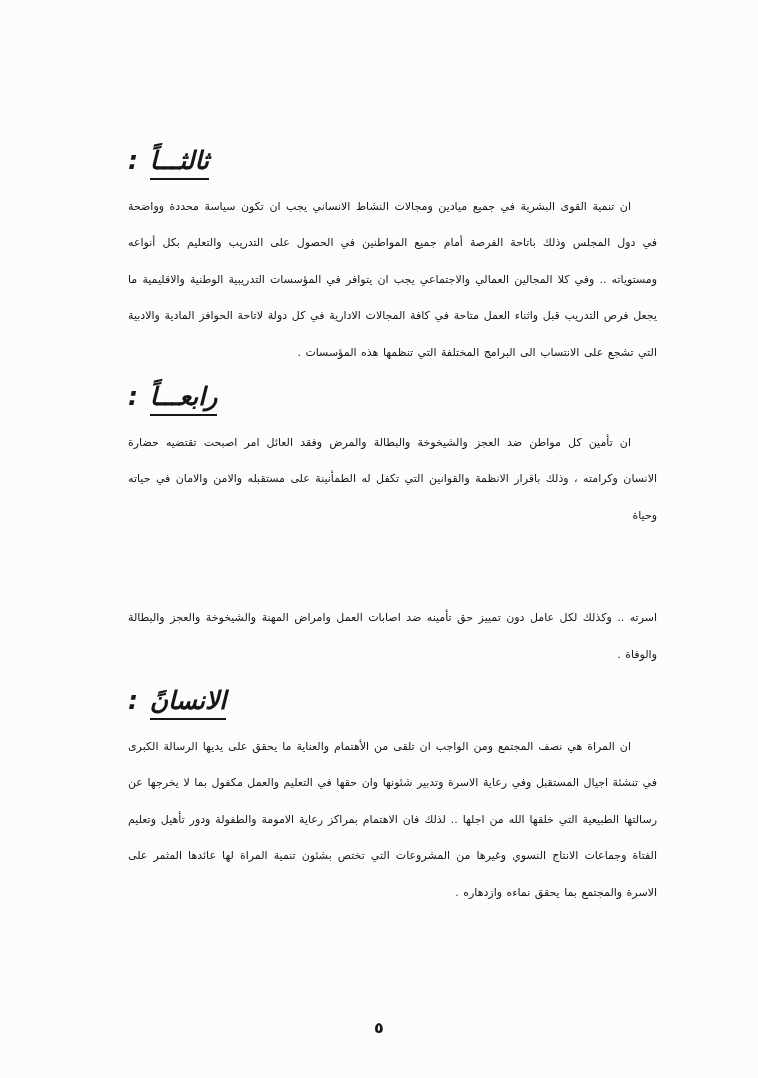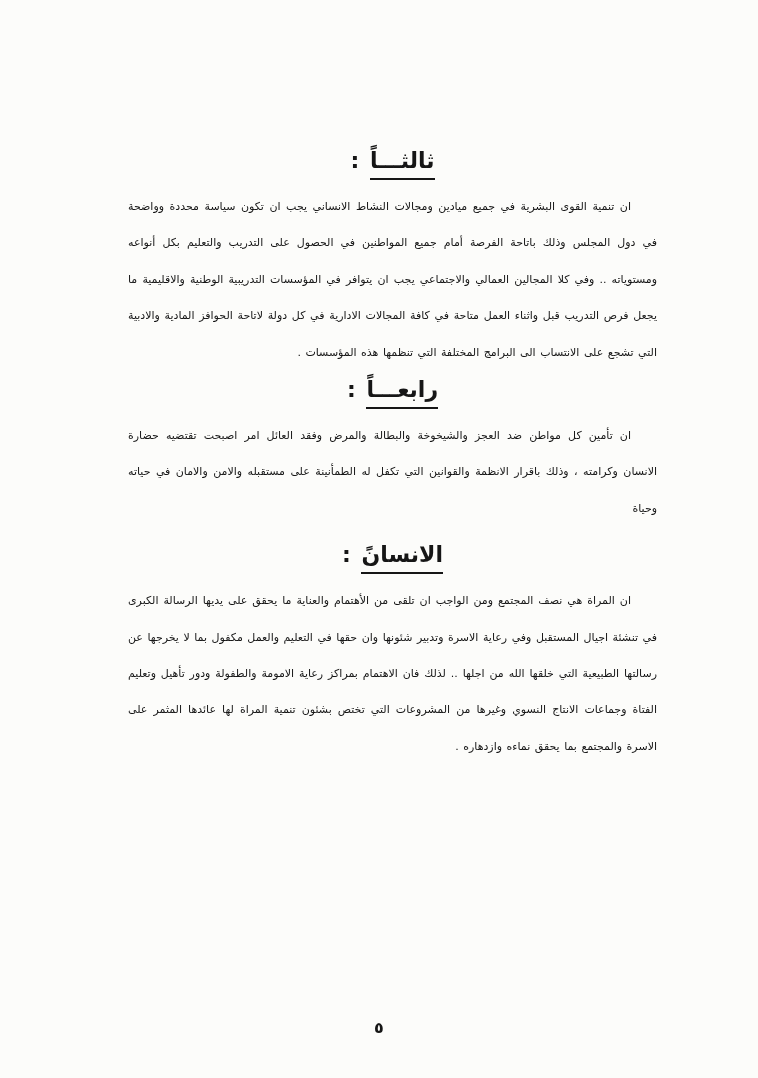--- a/index.html
+++ b/index.html
@@ -19,37 +19,38 @@
   .content {
     position: absolute;
     top: 0;
     right: 101px;
     left: 128px;
     direction: rtl;
   }
   .sec-heading {
     margin: 0;
     padding: 0;
-    font-size: 22px;
+    font-size: 25px;
     font-weight: bold;
     line-height: 26px;
-    text-align: center;
+    text-align: left;
     letter-spacing: 0.5px;
+    font-style: italic;
   }
   .sec-heading .hw {
     display: inline-block;
     border-bottom: 2.5px solid #161616;
     padding-bottom: 4px;
   }
   .sec-heading .colon {
     font-weight: bold;
     padding-right: 2px;
   }
   .heading-third   { margin-top: 148px; }
-  .heading-fourth  { margin-top: 6px; }
+  .heading-fourth  { margin-top: 13px; }
   .heading-fifth   { margin-top: 15px; }
   .body-par {
     margin: 9px 0 0 0;
     font-size: 11px;
     line-height: 36.4px;
     text-align: justify;
     text-justify: inter-word;
     text-indent: 26px;
     word-spacing: 1px;
   }
@@ -72,20 +73,21 @@
 <body>
 
 <div class="page">
   <div class="content">
 
     <h2 class="sec-heading heading-third"><span class="hw">ثالثـــاً</span> <span class="colon">:</span></h2>
     <p class="body-par">ان تنمية القوى البشرية في جميع ميادين ومجالات النشاط الانساني يجب ان تكون سياسة محددة وواضحة في دول المجلس وذلك باتاحة الفرصة أمام جميع المواطنين في الحصول على التدريب والتعليم بكل أنواعه ومستوياته .. وفي كلا المجالين العمالي والاجتماعي يجب ان يتوافر في المؤسسات التدريبية الوطنية والاقليمية ما يجعل فرص التدريب قبل واثناء العمل متاحة في كافة المجالات الادارية في كل دولة لاتاحة الحوافز المادية والادبية التي تشجع على الانتساب الى البرامج المختلفة التي تنظمها هذه المؤسسات .</p>
 
     <h2 class="sec-heading heading-fourth"><span class="hw">رابعـــاً</span> <span class="colon">:</span></h2>
     <p class="body-par">ان تأمين كل مواطن ضد العجز والشيخوخة والبطالة والمرض وفقد العائل امر اصبحت تقتضيه حضارة الانسان وكرامته ، وذلك باقرار الانظمة والقوانين التي تكفل له الطمأنينة على مستقبله والامن والامان في حياته وحياة</p>
+    <p class="body-par continuation">اسرته .. وكذلك لكل عامل دون تمييز حق تأمينه ضد اصابات العمل وامراض المهنة والشيخوخة والعجز والبطالة والوفاة .</p>
 
     <h2 class="sec-heading heading-fifth"><span class="hw">الانسانً</span> <span class="colon">:</span></h2>
     <p class="body-par">ان المراة هي نصف المجتمع ومن الواجب ان تلقى من الأهتمام والعناية ما يحقق على يديها الرسالة الكبرى في تنشئة اجيال المستقبل وفي رعاية الاسرة وتدبير شئونها وان حقها في التعليم والعمل مكفول بما لا يخرجها عن رسالتها الطبيعية التي خلقها الله من اجلها .. لذلك فان الاهتمام بمراكز رعاية الامومة والطفولة ودور تأهيل وتعليم الفتاة وجماعات الانتاج النسوي وغيرها من المشروعات التي تختص بشئون تنمية المراة لها عائدها المثمر على الاسرة والمجتمع بما يحقق نماءه وازدهاره .</p>
 
   </div>
 
   <div class="page-number">٥</div>
 </div>
 
 </body></html>

